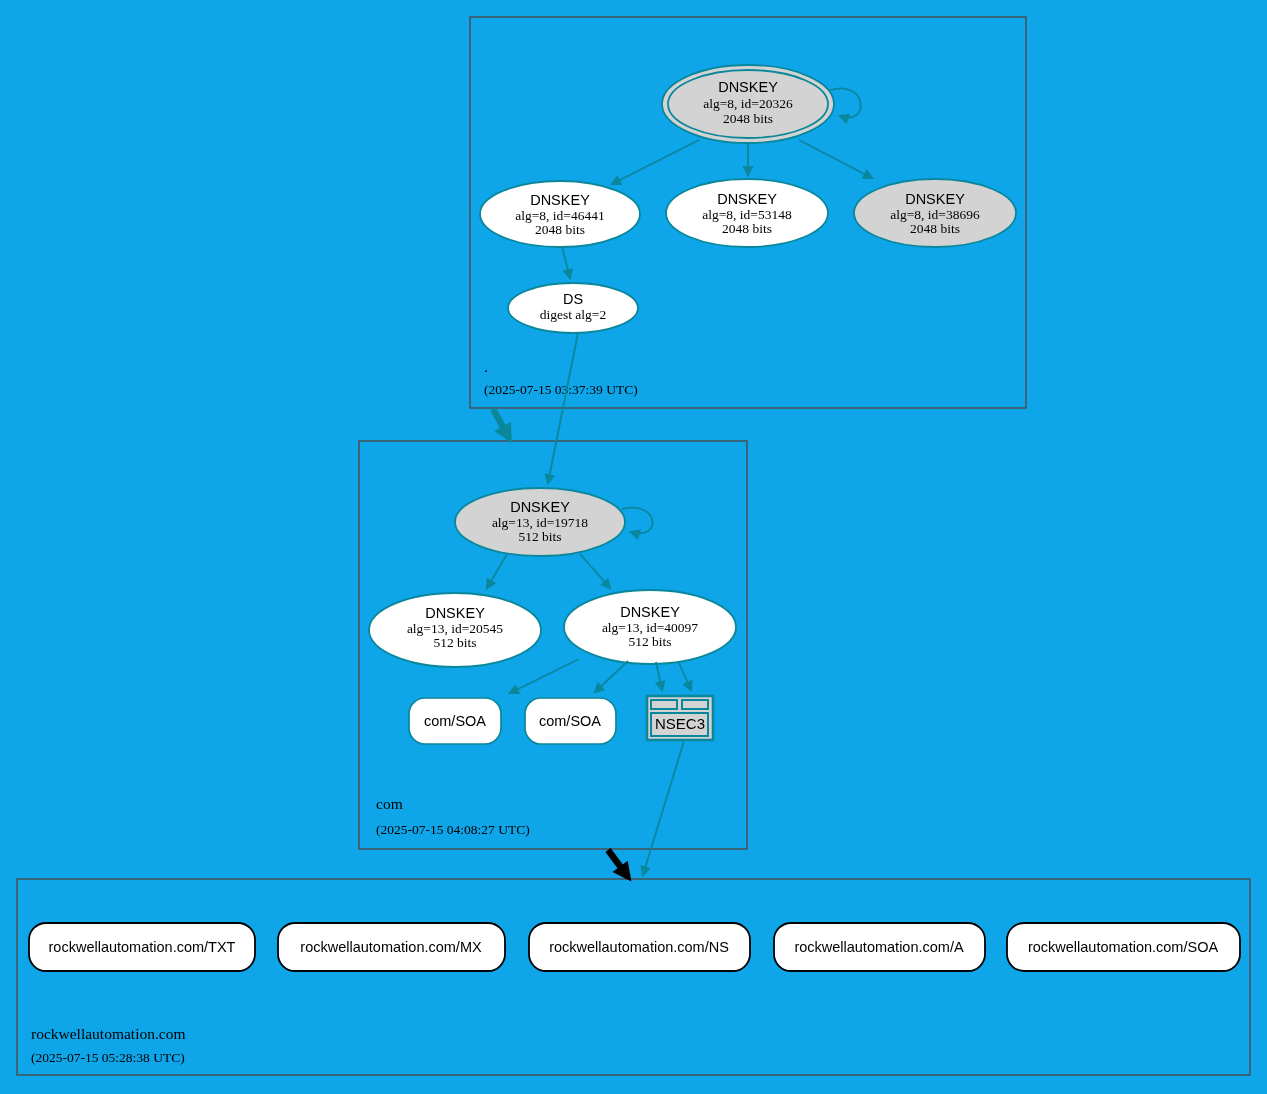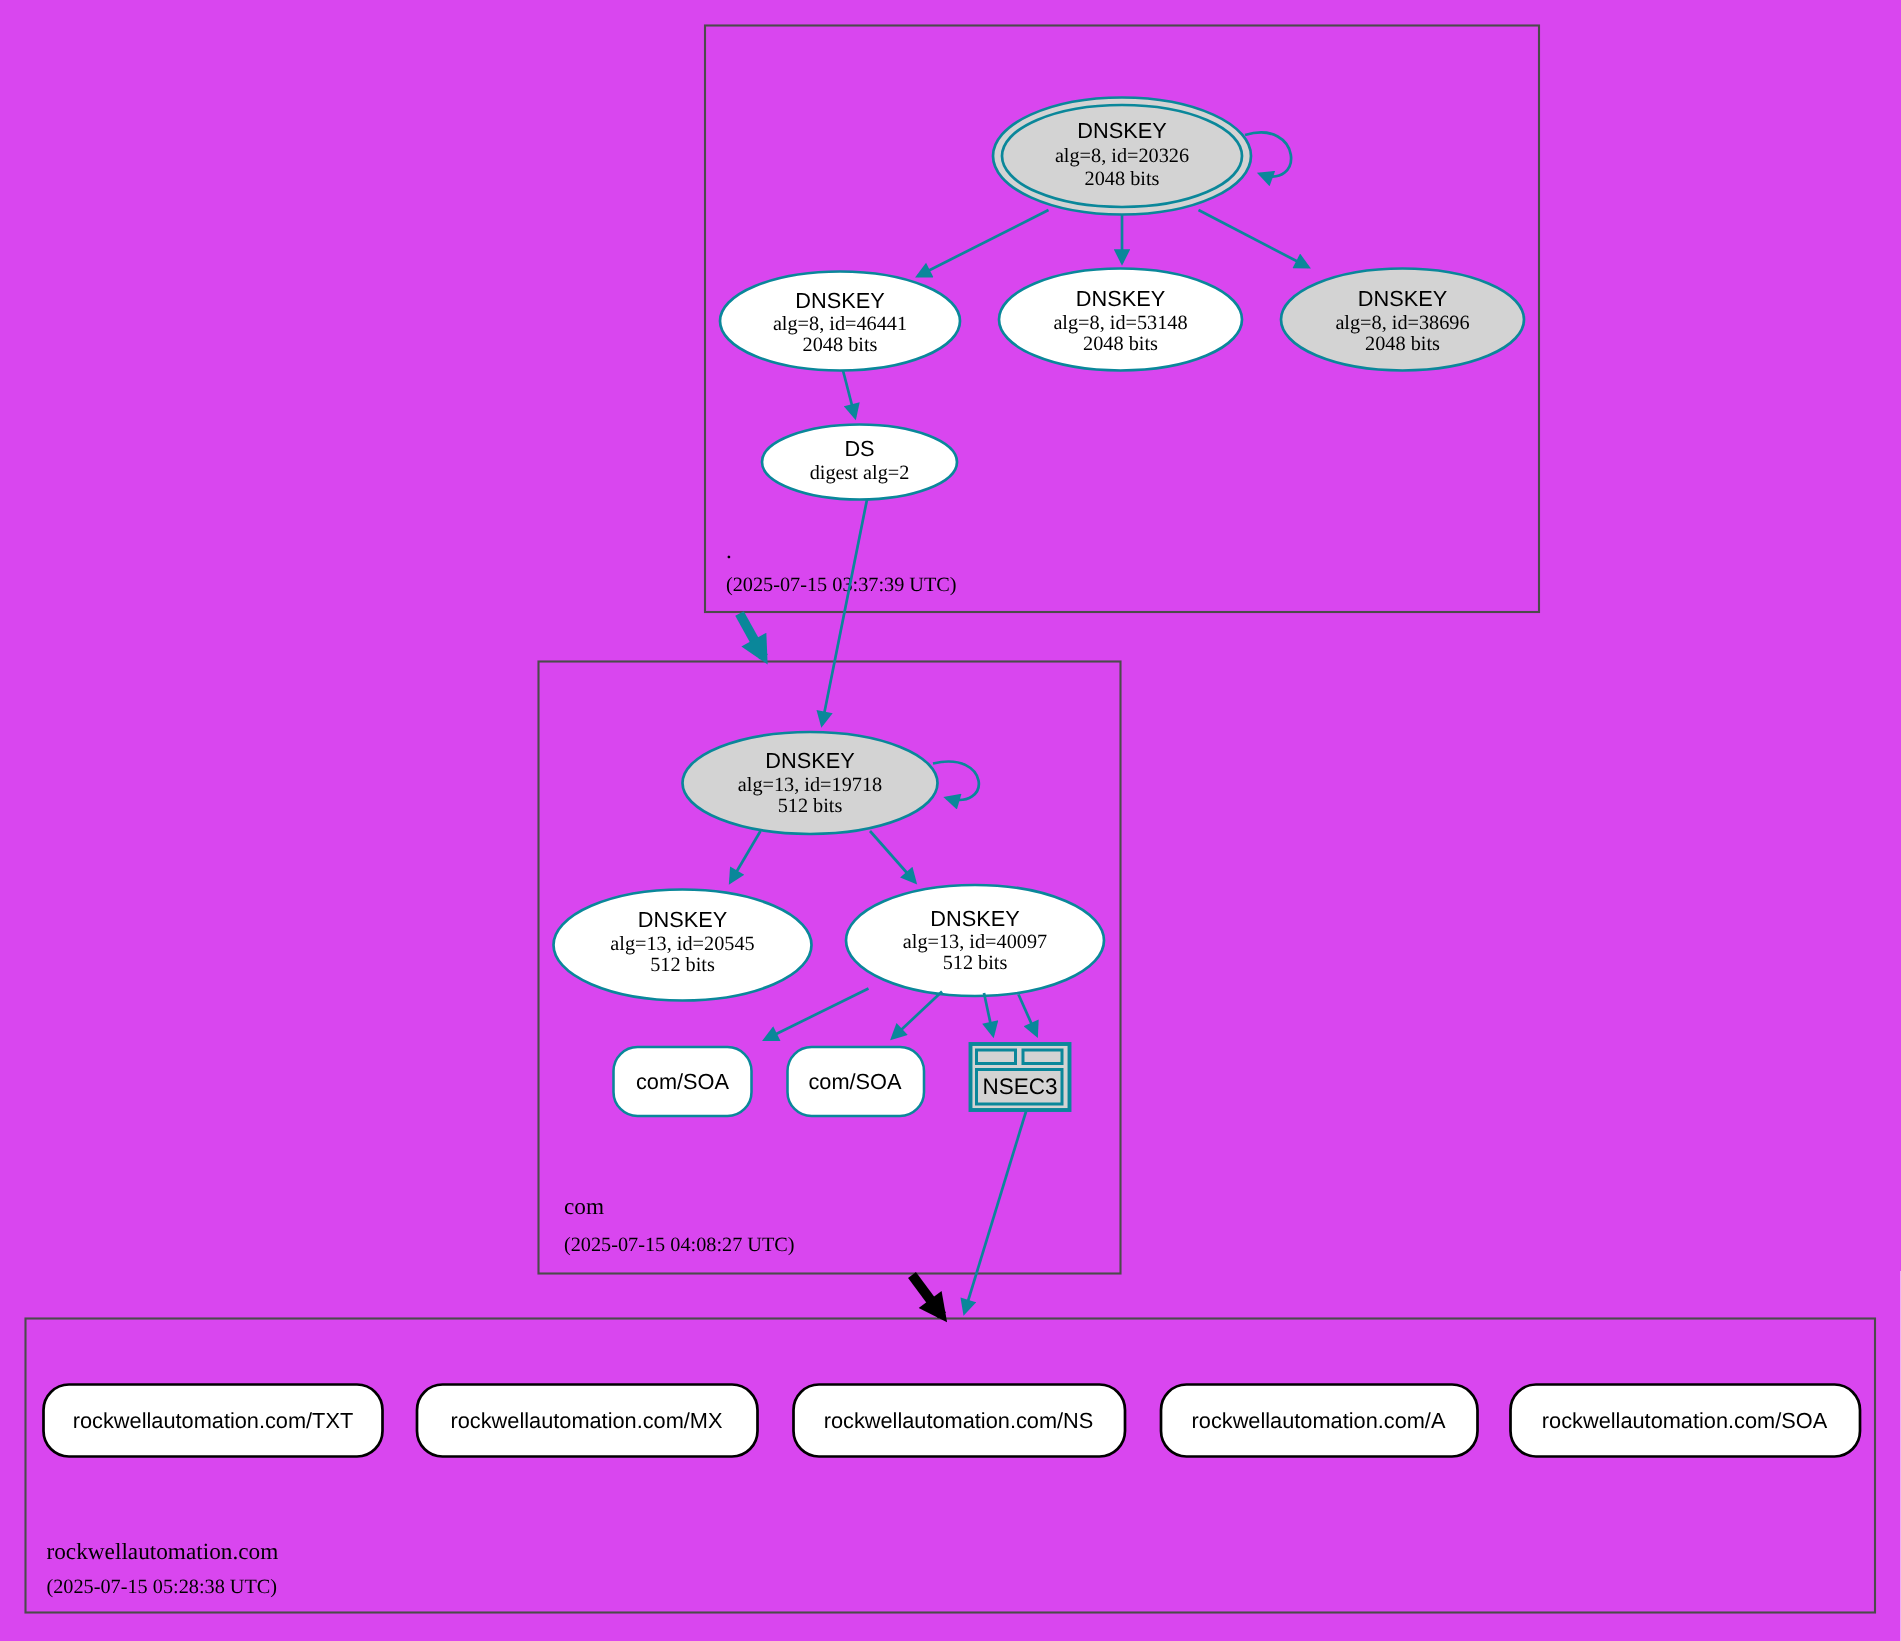--- a/index.html
+++ b/index.html
@@ -1,16 +1,16 @@
 <!DOCTYPE html>
 <html><head>
 <meta charset="utf-8">
 <style>
   html, body { margin: 0; padding: 0; background: #ffffff; }
-  .stage { position: relative; width: 1267px; height: 1094px; background: #d946ef; }
+  .stage { position: relative; width: 1267px; height: 1094px; background: #0ea5e9; }
   svg { display: block; }
   text { user-select: none; }
   .node-title   { font-family: "Liberation Sans", sans-serif; font-size: 14.5px; fill: #000; text-anchor: middle; }
   .node-detail  { font-family: "Liberation Serif", serif;     font-size: 13.5px; fill: #000; text-anchor: middle; }
   .rrset-label  { font-family: "Liberation Sans", sans-serif; font-size: 14.5px; fill: #000; text-anchor: middle; }
   .zone-label   { font-family: "Liberation Serif", serif;     font-size: 15.5px; fill: #000; text-anchor: start; }
   .zone-ts      { font-family: "Liberation Serif", serif;     font-size: 13.5px; fill: #000; text-anchor: start; }
   .cluster      { fill: none; stroke: #4b4b4b; stroke-width: 1.4; }
   .ell-teal     { stroke: #0a879a; stroke-width: 1.8; }
   .fill-gray    { fill: #d3d3d3; }

